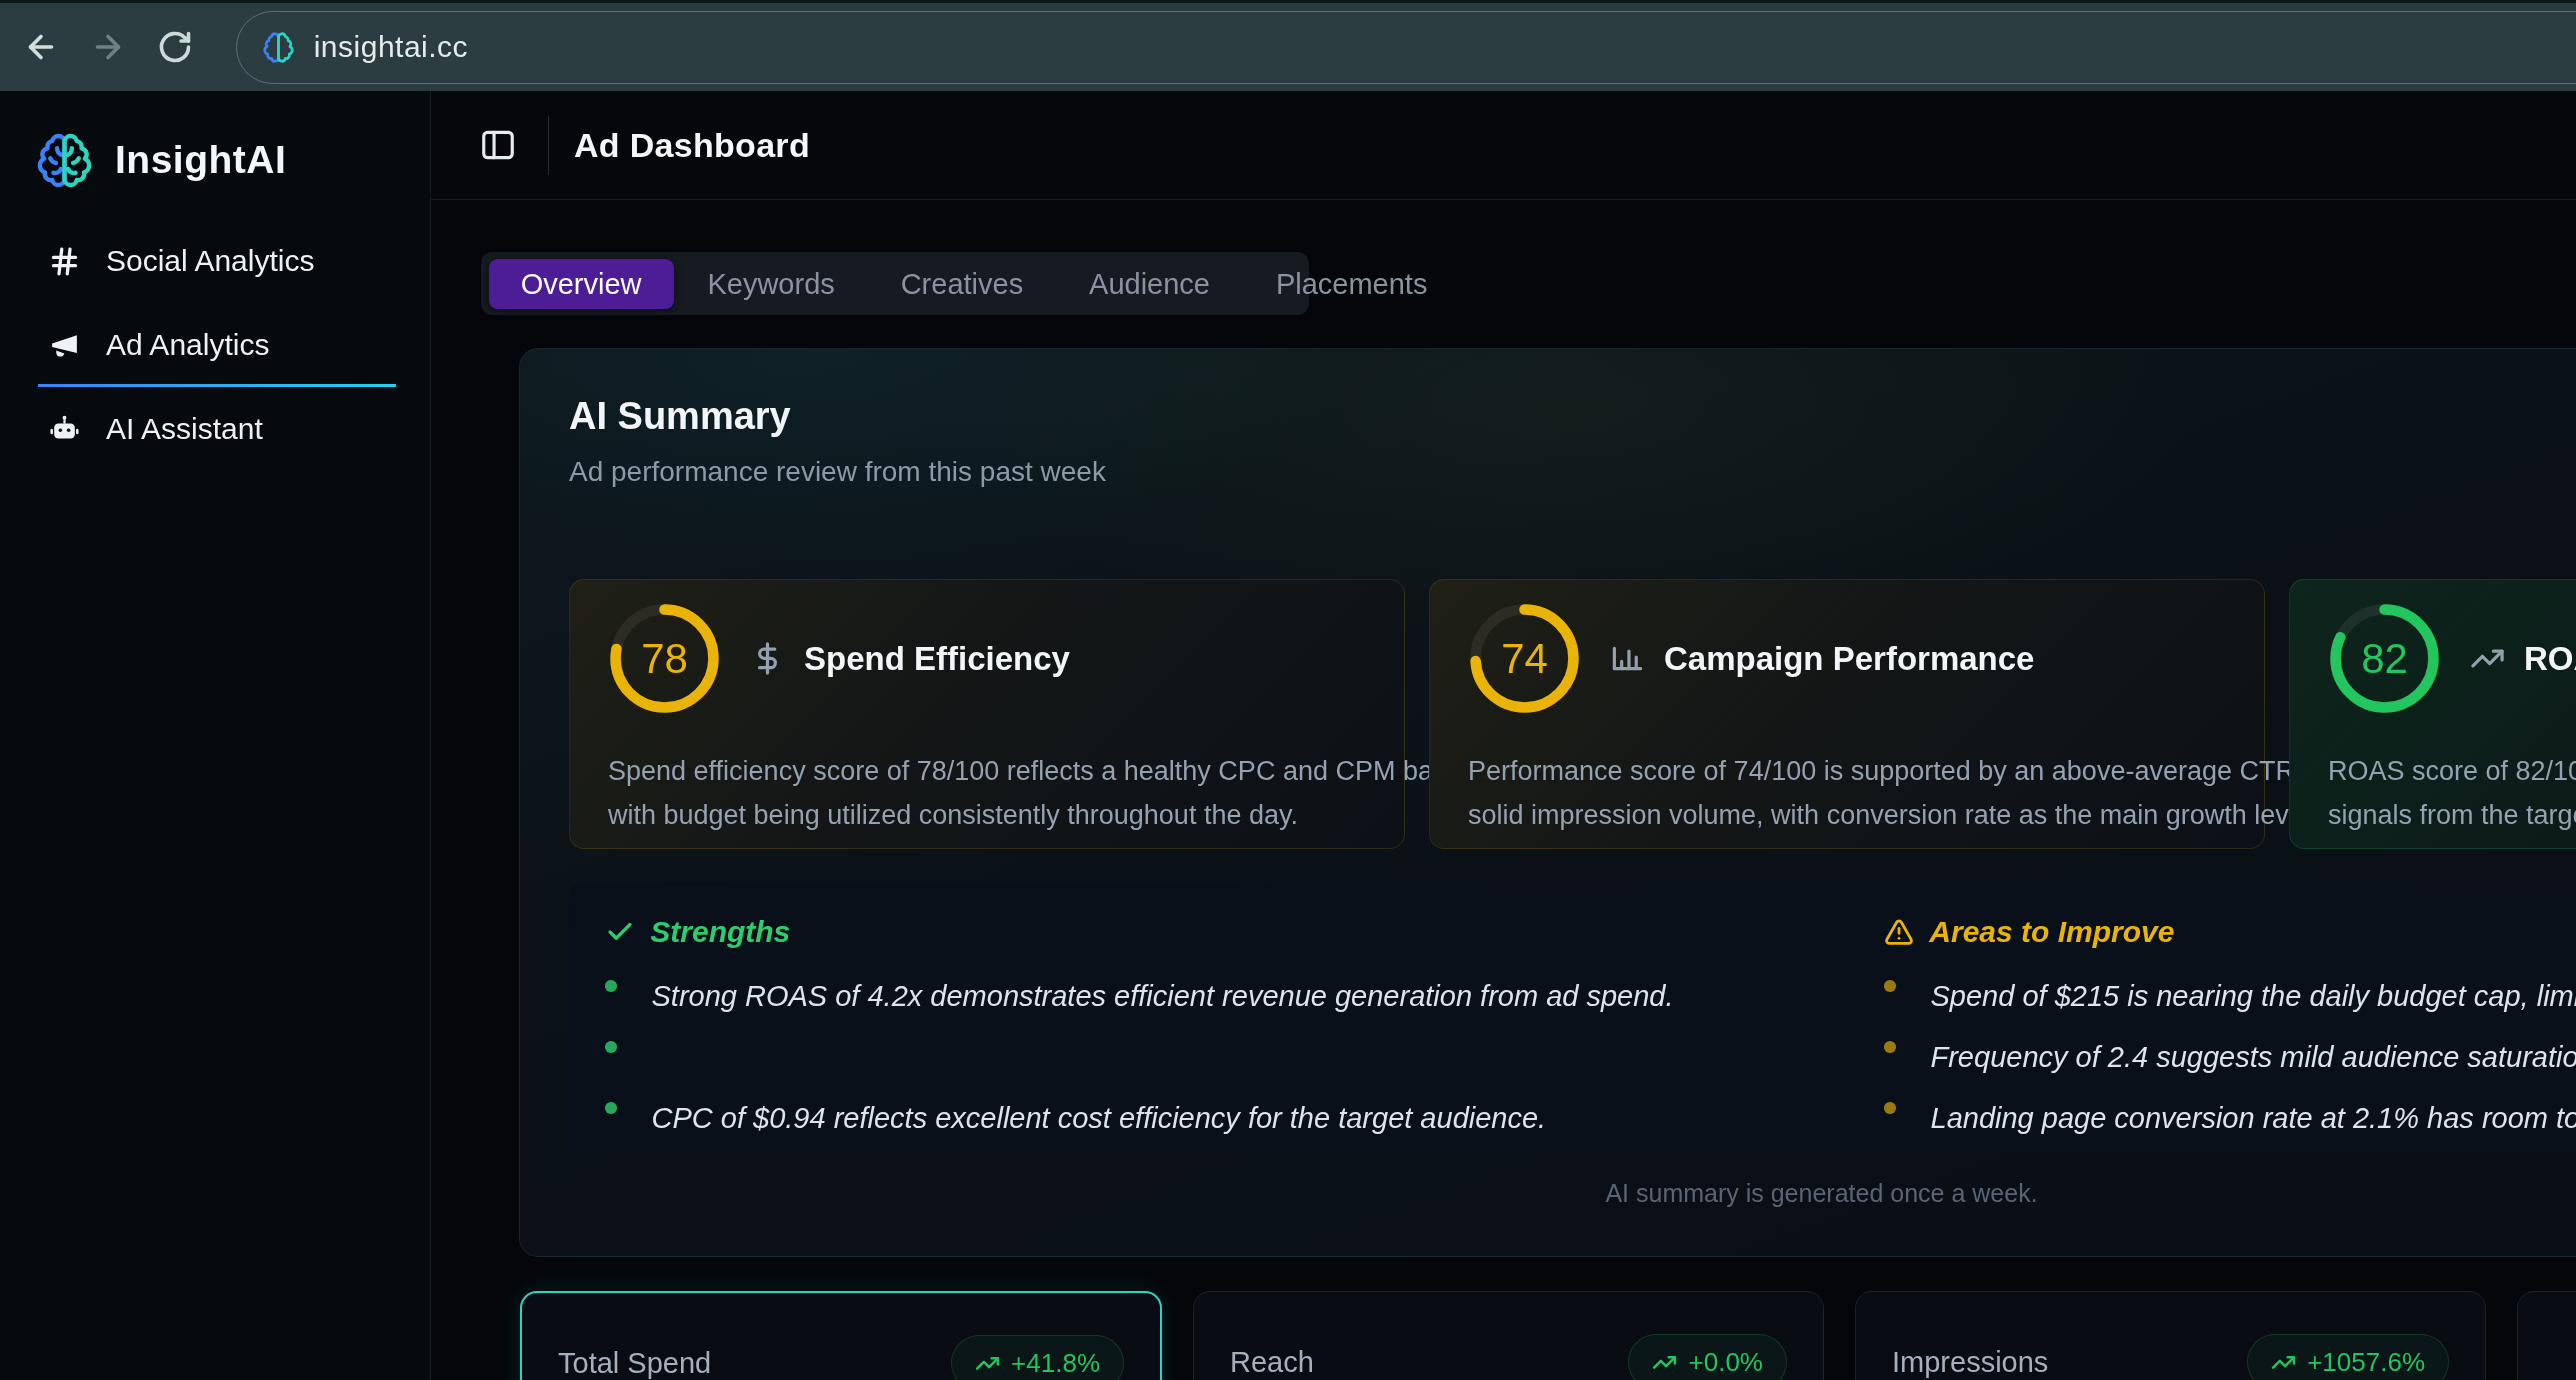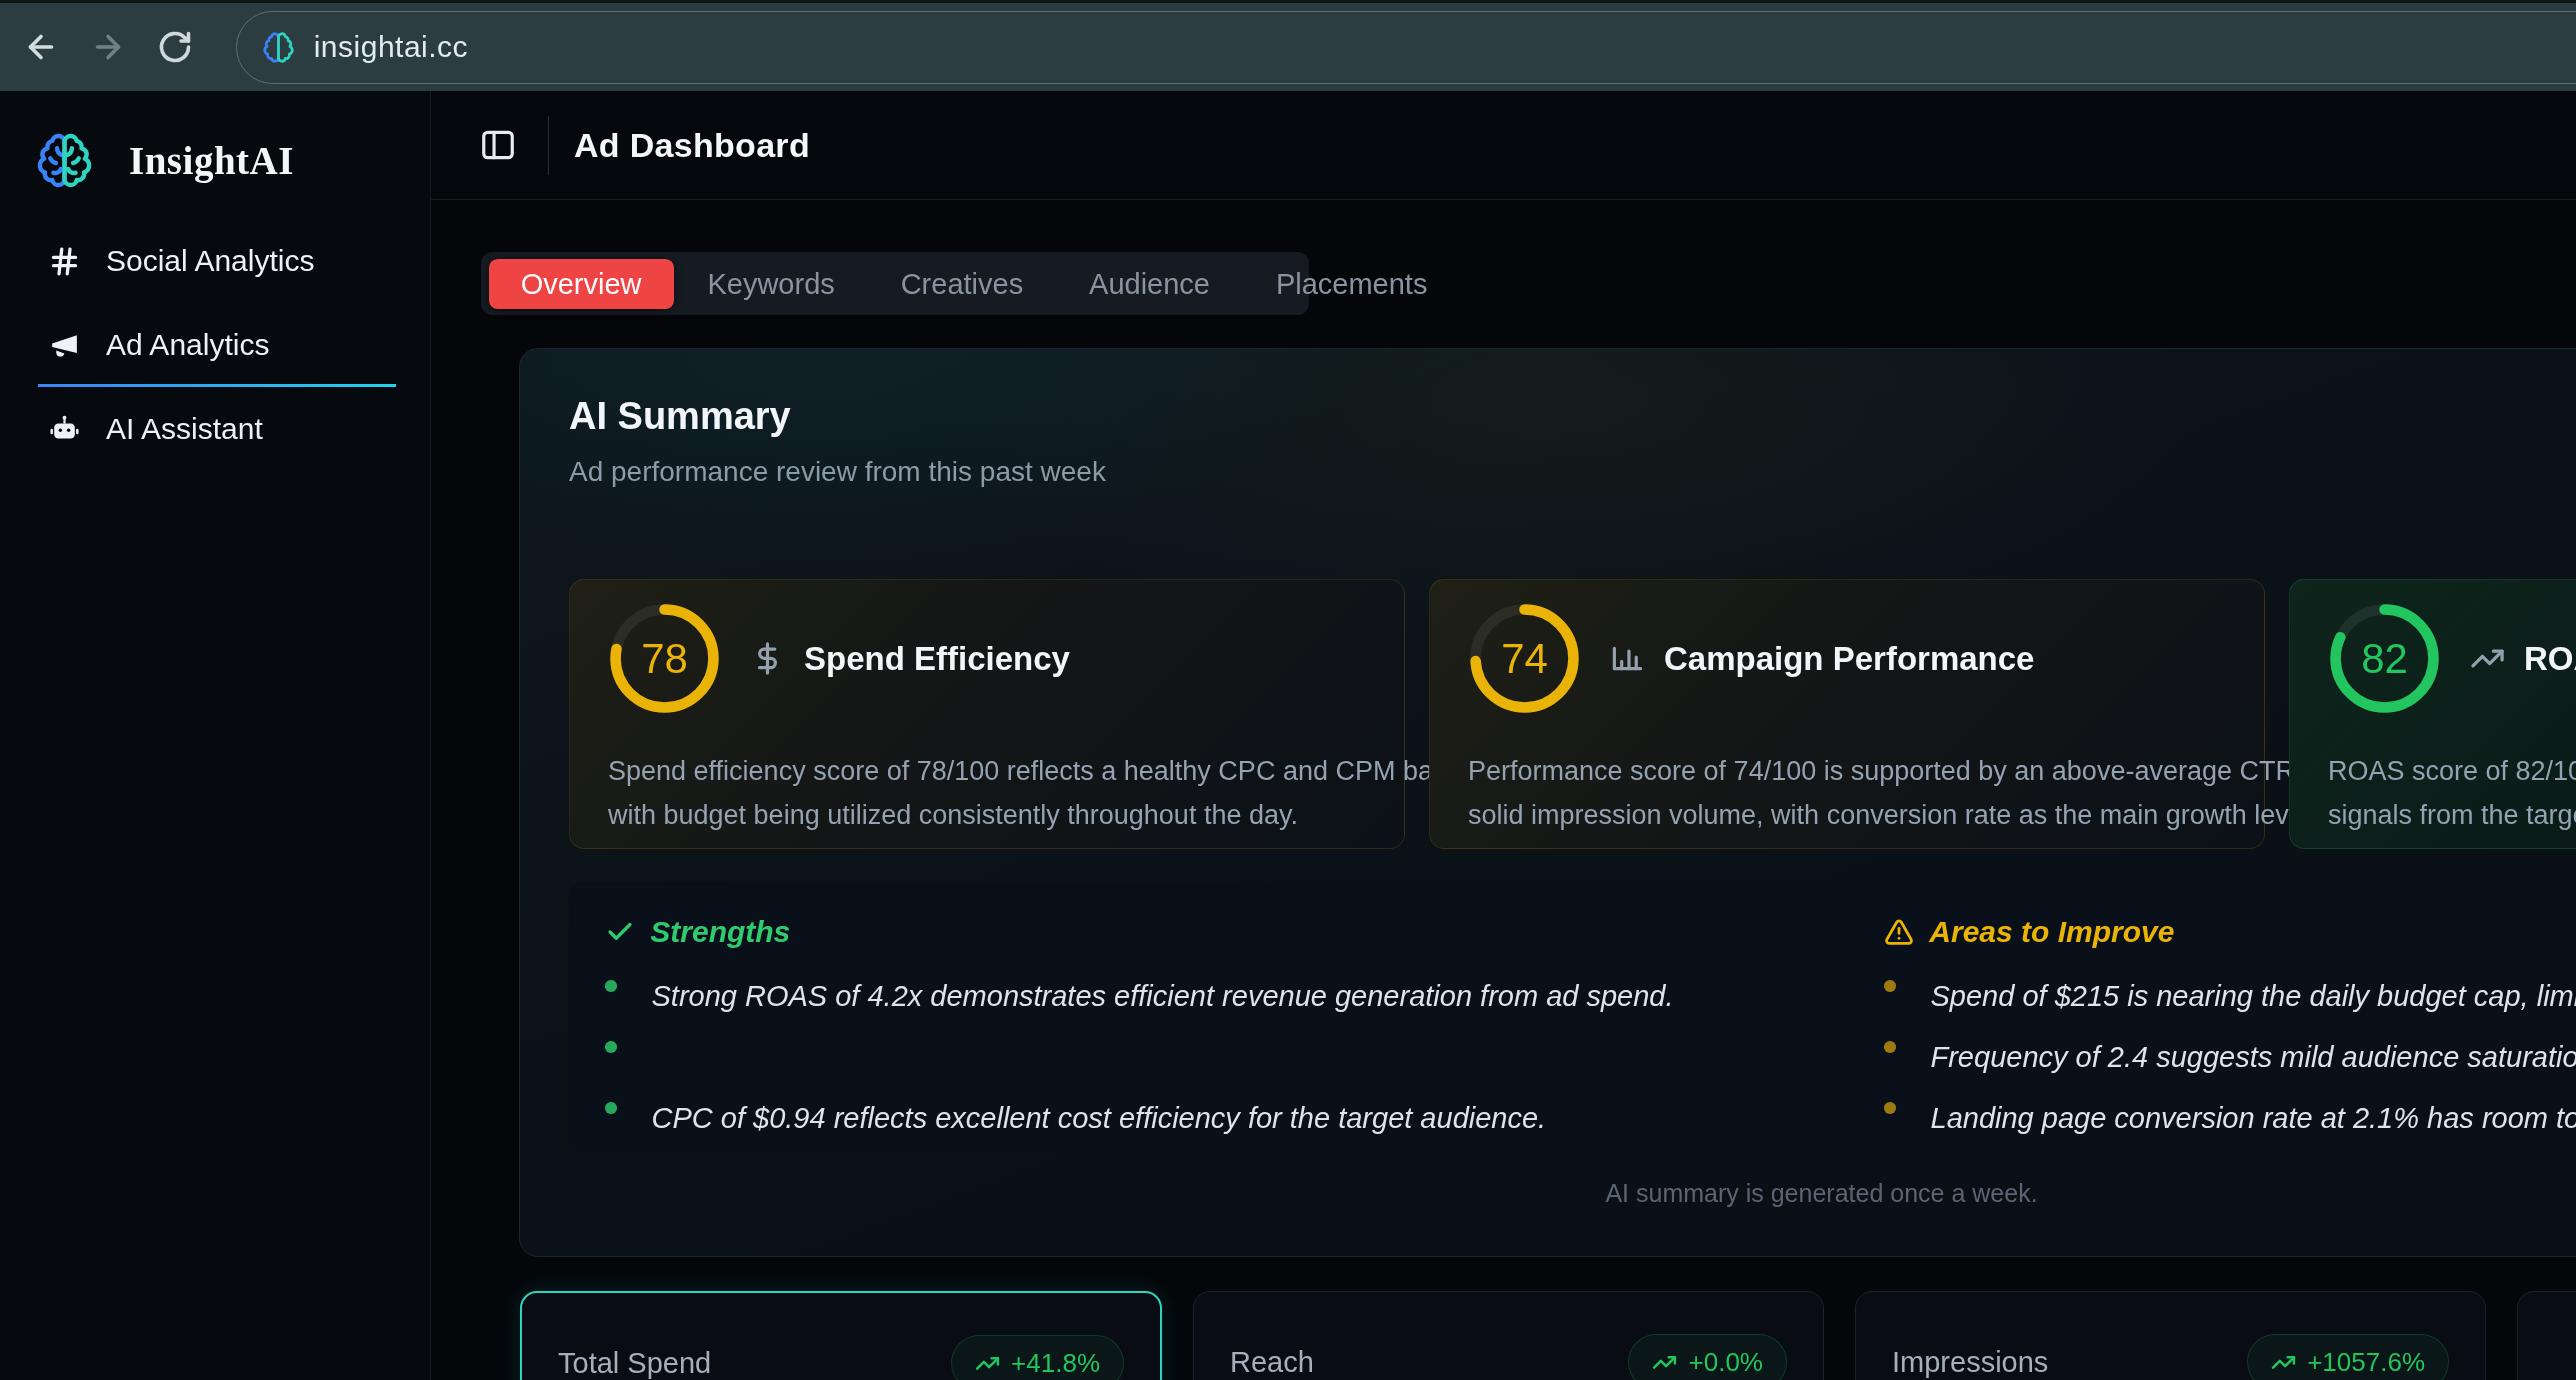--- a/index.html
+++ b/index.html
@@ -18,21 +18,21 @@
   .nav-fwd{color:#6e8184;}
   .nav-reload{color:#cfd9da;}
   .url-pill{flex:1;height:73px;margin-left:27px;margin-right:-57px;
     border:1.9px solid #5d7075;border-radius:38px;background:#2c3d41;
     display:flex;align-items:center;padding-left:25px;}
   .url-pill .favicon{width:33px;height:33px;margin-right:19px;flex:0 0 auto;}
   .url-text{font-size:30px;color:#e4ebec;letter-spacing:0.5px;}
   
   .sidebar{position:absolute;left:0;top:91px;width:431px;height:1289px;
     background:#06090e;border-right:1px solid #151b23;}
-  .logo-row{display:flex;align-items:center;gap:35px;padding:27px 0 0 35px;height:111px;font-family:Liberation Serif, serif;}
+  .logo-row{display:flex;align-items:center;gap:21px;padding:27px 0 0 35px;height:111px;}
   .logo-row svg{width:59px;height:59px;flex:0 0 auto;}
   .brand{font-size:39px;font-weight:600;color:#f4f7fa;letter-spacing:0.5px;}
   .side-menu{margin-top:17px;}
   .side-item{position:relative;height:84px;display:flex;align-items:center;gap:25px;
     padding-left:48px;cursor:pointer;}
   .side-item svg{width:33px;height:33px;color:#eef2f6;flex:0 0 auto;}
   .side-item .lbl{font-size:30px;font-weight:500;color:#eef2f6;}
   .side-item.active::after{content:"";position:absolute;left:38px;right:34px;bottom:0;height:2.9px;
     background:linear-gradient(90deg,#3b82f6,#22d3ee);}
   
@@ -41,21 +41,21 @@
   .panel-toggle{width:58px;height:58px;margin-left:38px;display:flex;align-items:center;justify-content:center;
     color:#e6ebf0;cursor:pointer;}
   .panel-toggle svg{width:38px;height:38px;}
   .hdr-divider{width:1px;height:59px;background:#262e38;margin:0 25px 0 21px;}
   .page-title{font-size:34px;font-weight:600;color:#f4f7fa;letter-spacing:0.3px;}
   
   .content{position:absolute;left:431px;top:200px;width:2145px;height:1180px;background:#04060a;overflow:visible;}
   .tabbar{position:absolute;left:50px;top:52px;width:828px;height:63px;background:#161b22;
     border-radius:11.5px;display:flex;align-items:center;padding:0 7.7px;gap:1.9px;}
   .tab{height:50px;line-height:50px;padding:0 32px;font-size:29px;color:#8a93a0;border-radius:8.6px;cursor:pointer;white-space:nowrap;}
-  .tab.active{background:#ef4444;color:#fbfcfe;box-shadow:0 1.9px 7.7px rgba(0,0,0,.5);}
+  .tab.active{background:#4c1d95;color:#fbfcfe;box-shadow:0 1.9px 7.7px rgba(0,0,0,.5);}
   
   .ai-panel{position:absolute;left:88px;top:148px;width:2605px;height:909px;border-radius:19px;
     border:1px solid #1c2630;
     background:
       radial-gradient(1054px 403px at 40% 6%, rgba(70,86,44,.13), transparent 60%),
       radial-gradient(863px 364px at 12% 0%, rgba(23,70,80,.22), transparent 60%),
       linear-gradient(160deg,#0d181d 0%,#0a1117 45%,#090e14 100%);}
   .ai-title{position:absolute;left:49px;top:46px;font-size:38px;font-weight:600;color:#f2f6f9;}
   .ai-subtitle{position:absolute;left:49px;top:107px;font-size:28px;color:#8d9aa7;}
   .gauge-row{position:absolute;left:49px;top:230px;display:flex;gap:24px;}

